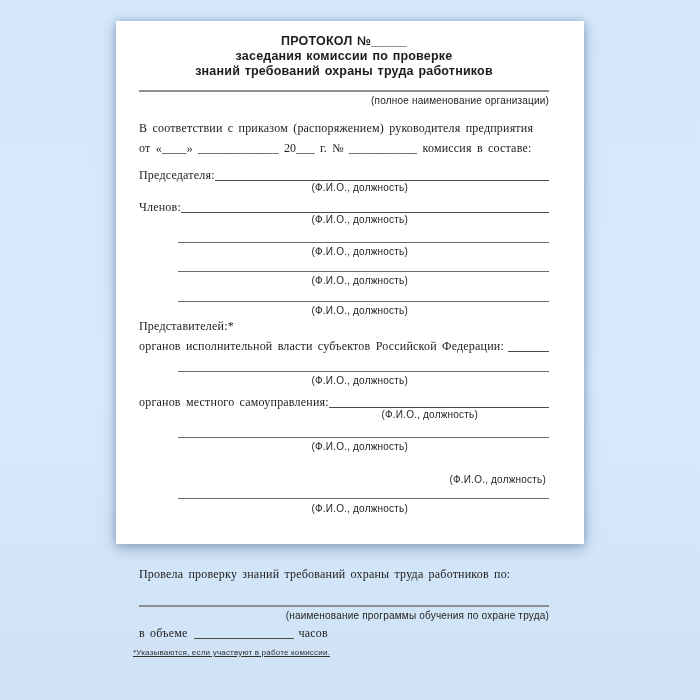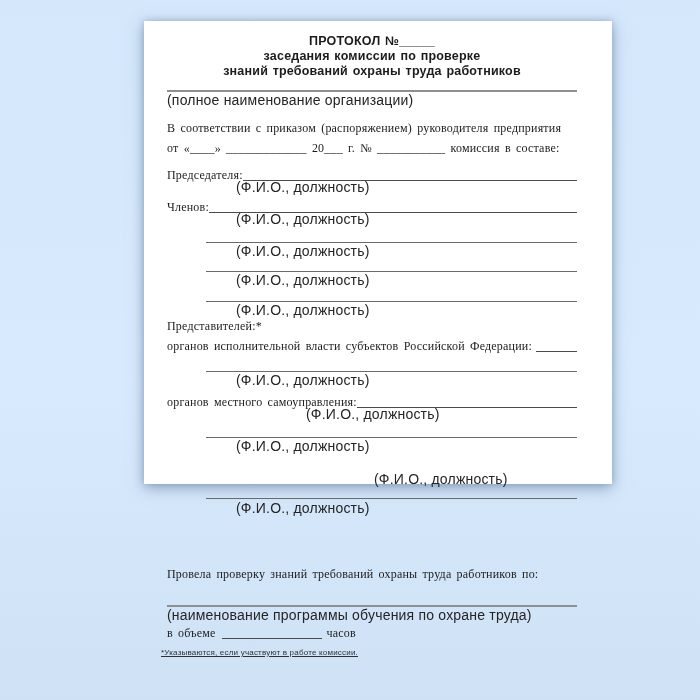--- a/index.html
+++ b/index.html
@@ -3,39 +3,38 @@
 <meta charset="utf-8">
 <style>
   html,body { margin:0; padding:0; }
   body {
     width:700px; height:700px; position:relative; overflow:hidden;
     background: linear-gradient(180deg, #d4e7fb 0%, #d8eafd 55%, #cfe2f5 100%);
     font-family: "Liberation Sans", "DejaVu Sans", sans-serif;
     color:#1c1c1c;
   }
   .page {
-    position:absolute; left:116px; top:21px; width:468px; height:463px;
+    position:absolute; left:116px; top:21px; width:468px; height:523px;
     background:#ffffff;
     box-shadow: 0 4px 14px rgba(96,124,158,0.60), 0 0 6px rgba(96,124,158,0.35);
-    margin-left: 28px;
   }
   .abs { position:absolute; left:23px; right:35px; }
   .t {
     font-size:12px; line-height:15px;
     letter-spacing:0.2px; word-spacing:2px;
     white-space:nowrap;
     font-family:Liberation Serif, serif;
   }
   .title {
     font-weight:bold; font-size:12.5px; line-height:15px;
     text-align:center; letter-spacing:0.2px; word-spacing:1px; white-space:nowrap;
   }
   .cap {
-    position:absolute; font-size:14px; line-height:11px;
-    letter-spacing:0.2px; color:#252525; text-align:left; white-space:nowrap;
+    position:absolute; font-size:10px; line-height:11px;
+    letter-spacing:0.2px; color:#252525; text-align:right; white-space:nowrap;
   }
   .row { display:flex; align-items:stretch; }
   .fill { flex:1; border-bottom:1px solid #4a4a4a; margin-bottom:2px; }
   .rule { border-top:2px solid #8f8f8f; height:0; }
   .iline { position:absolute; left:62px; right:35px; border-top:1.5px solid #6a6a6a; height:0; }
   .vfill { width:100px; border-bottom:1px solid #4a4a4a; margin:0 5px 2px 6px; }
   .footnote { position:absolute; left:17px; font-size:8px; line-height:11px; letter-spacing:0.2px; color:#303030; white-space:nowrap;text-decoration:underline; }
 </style>
 </head>
 <body>

